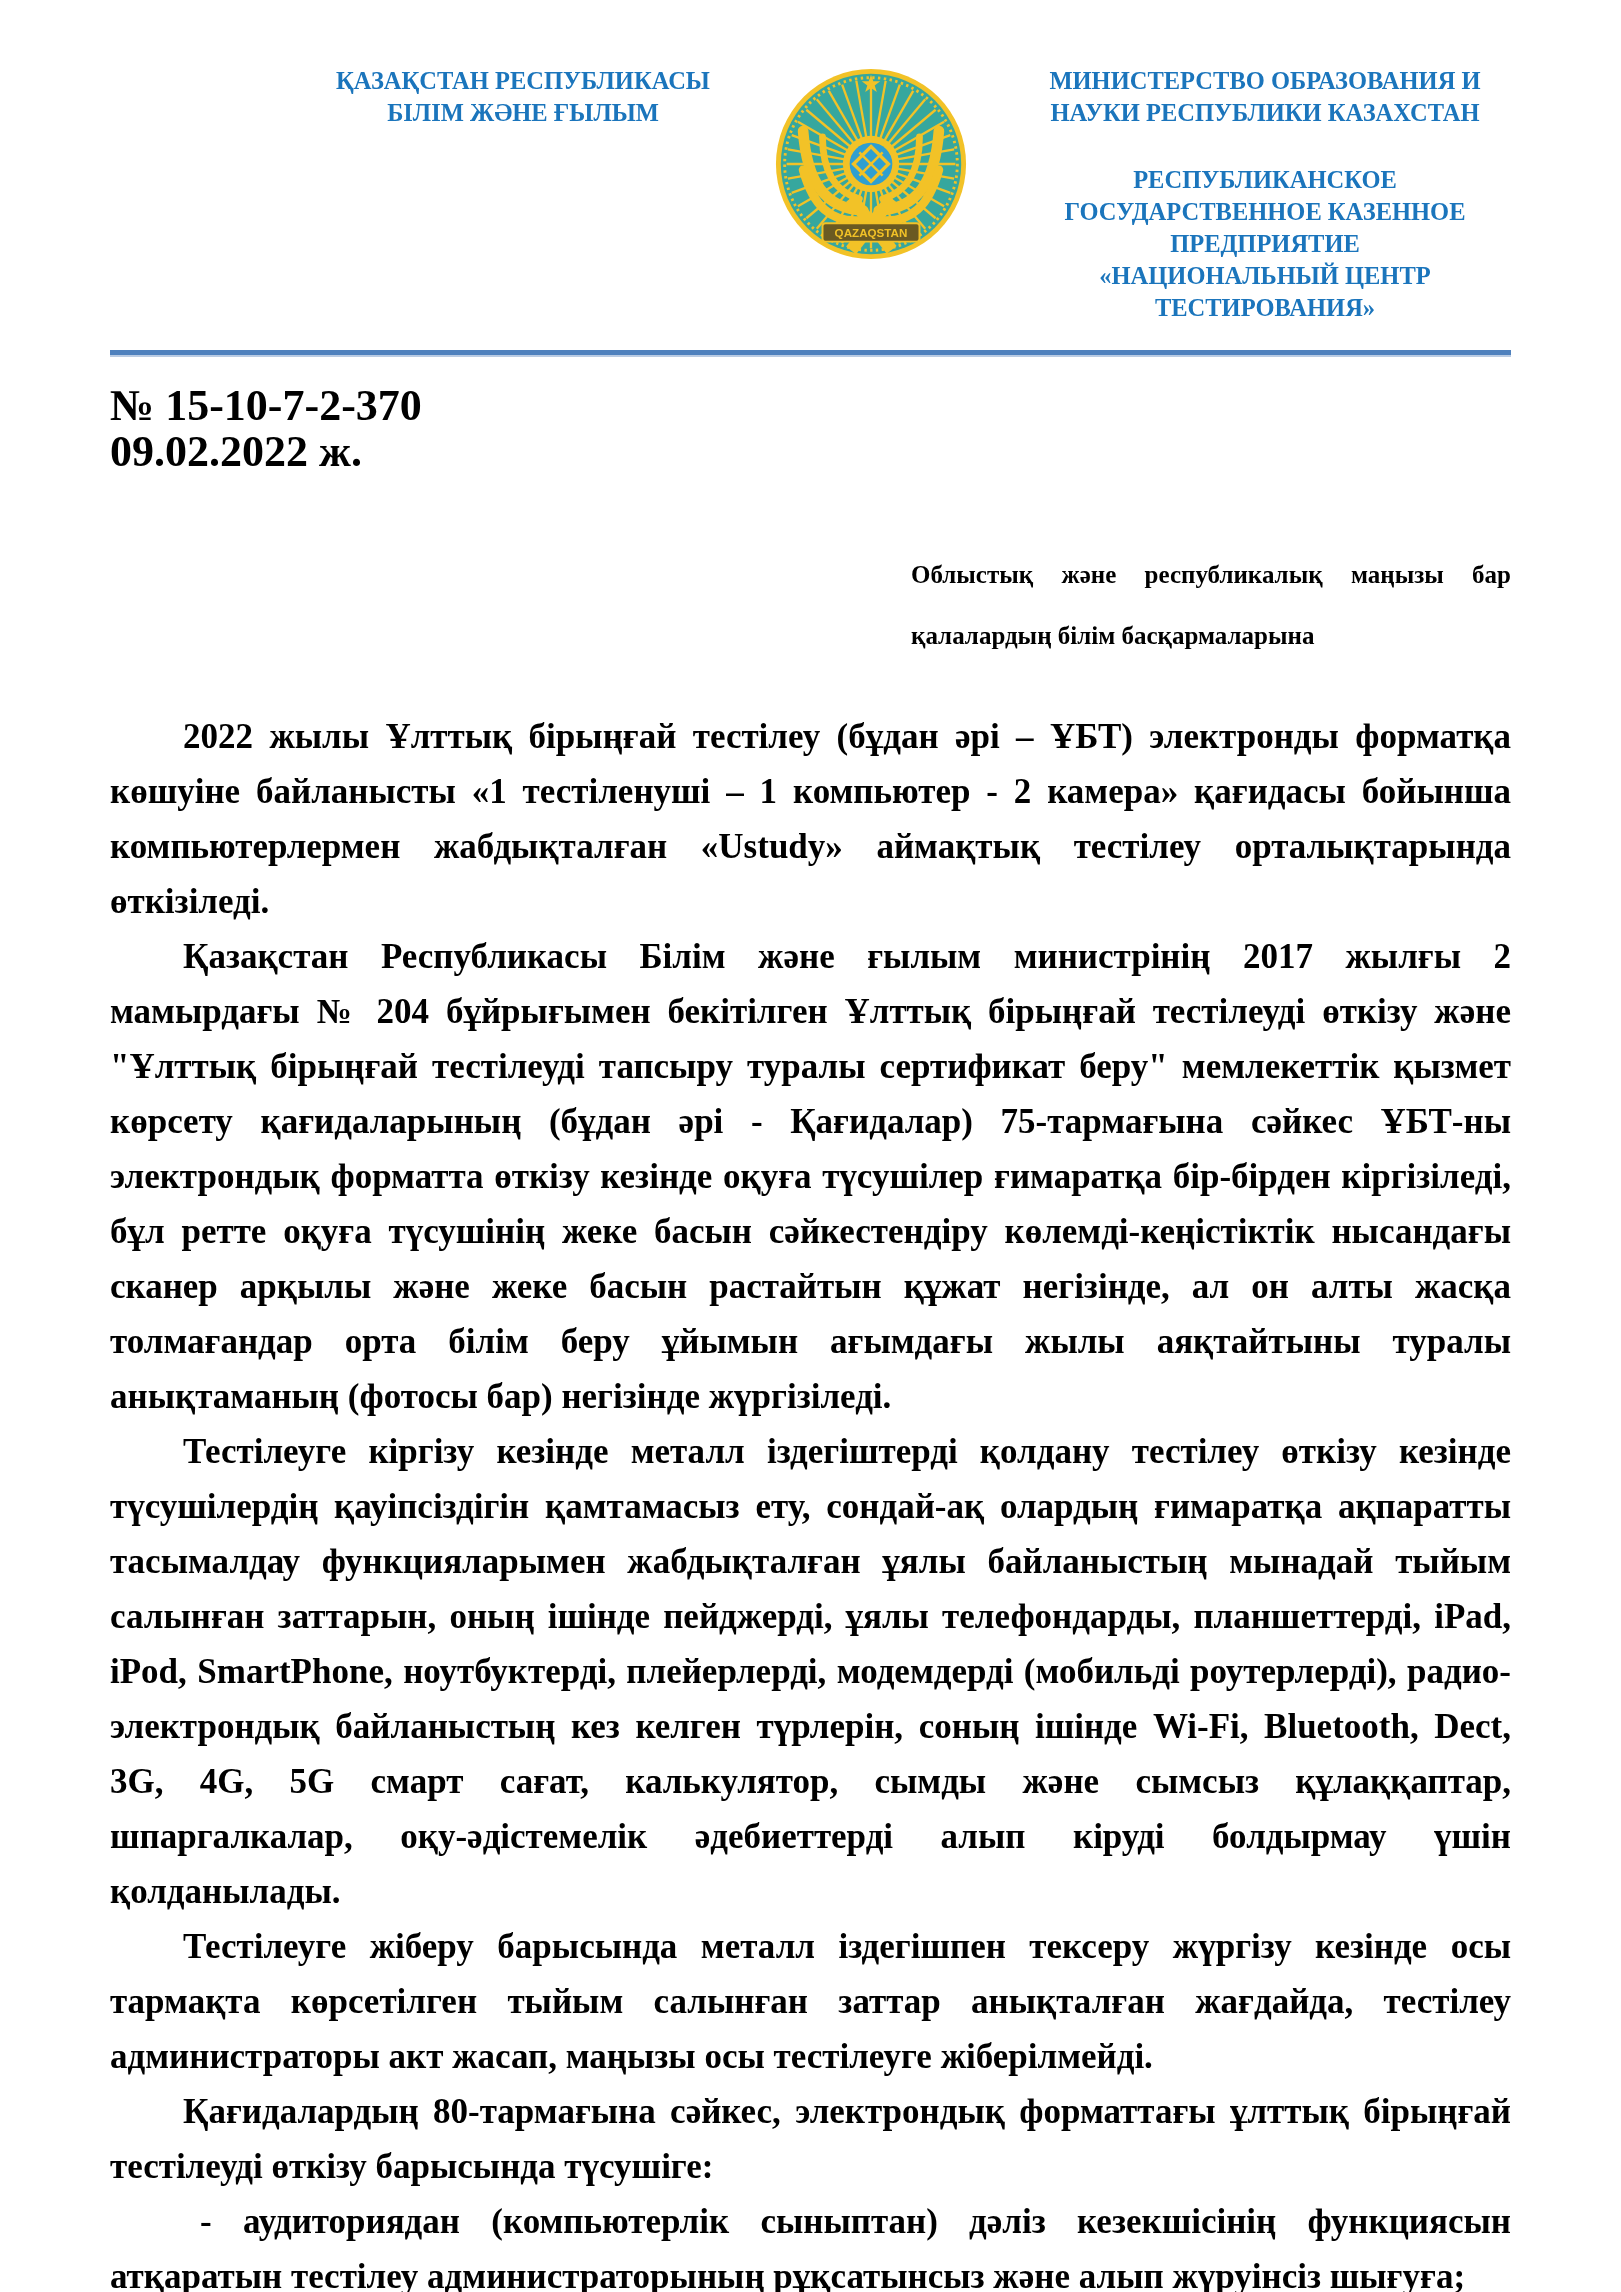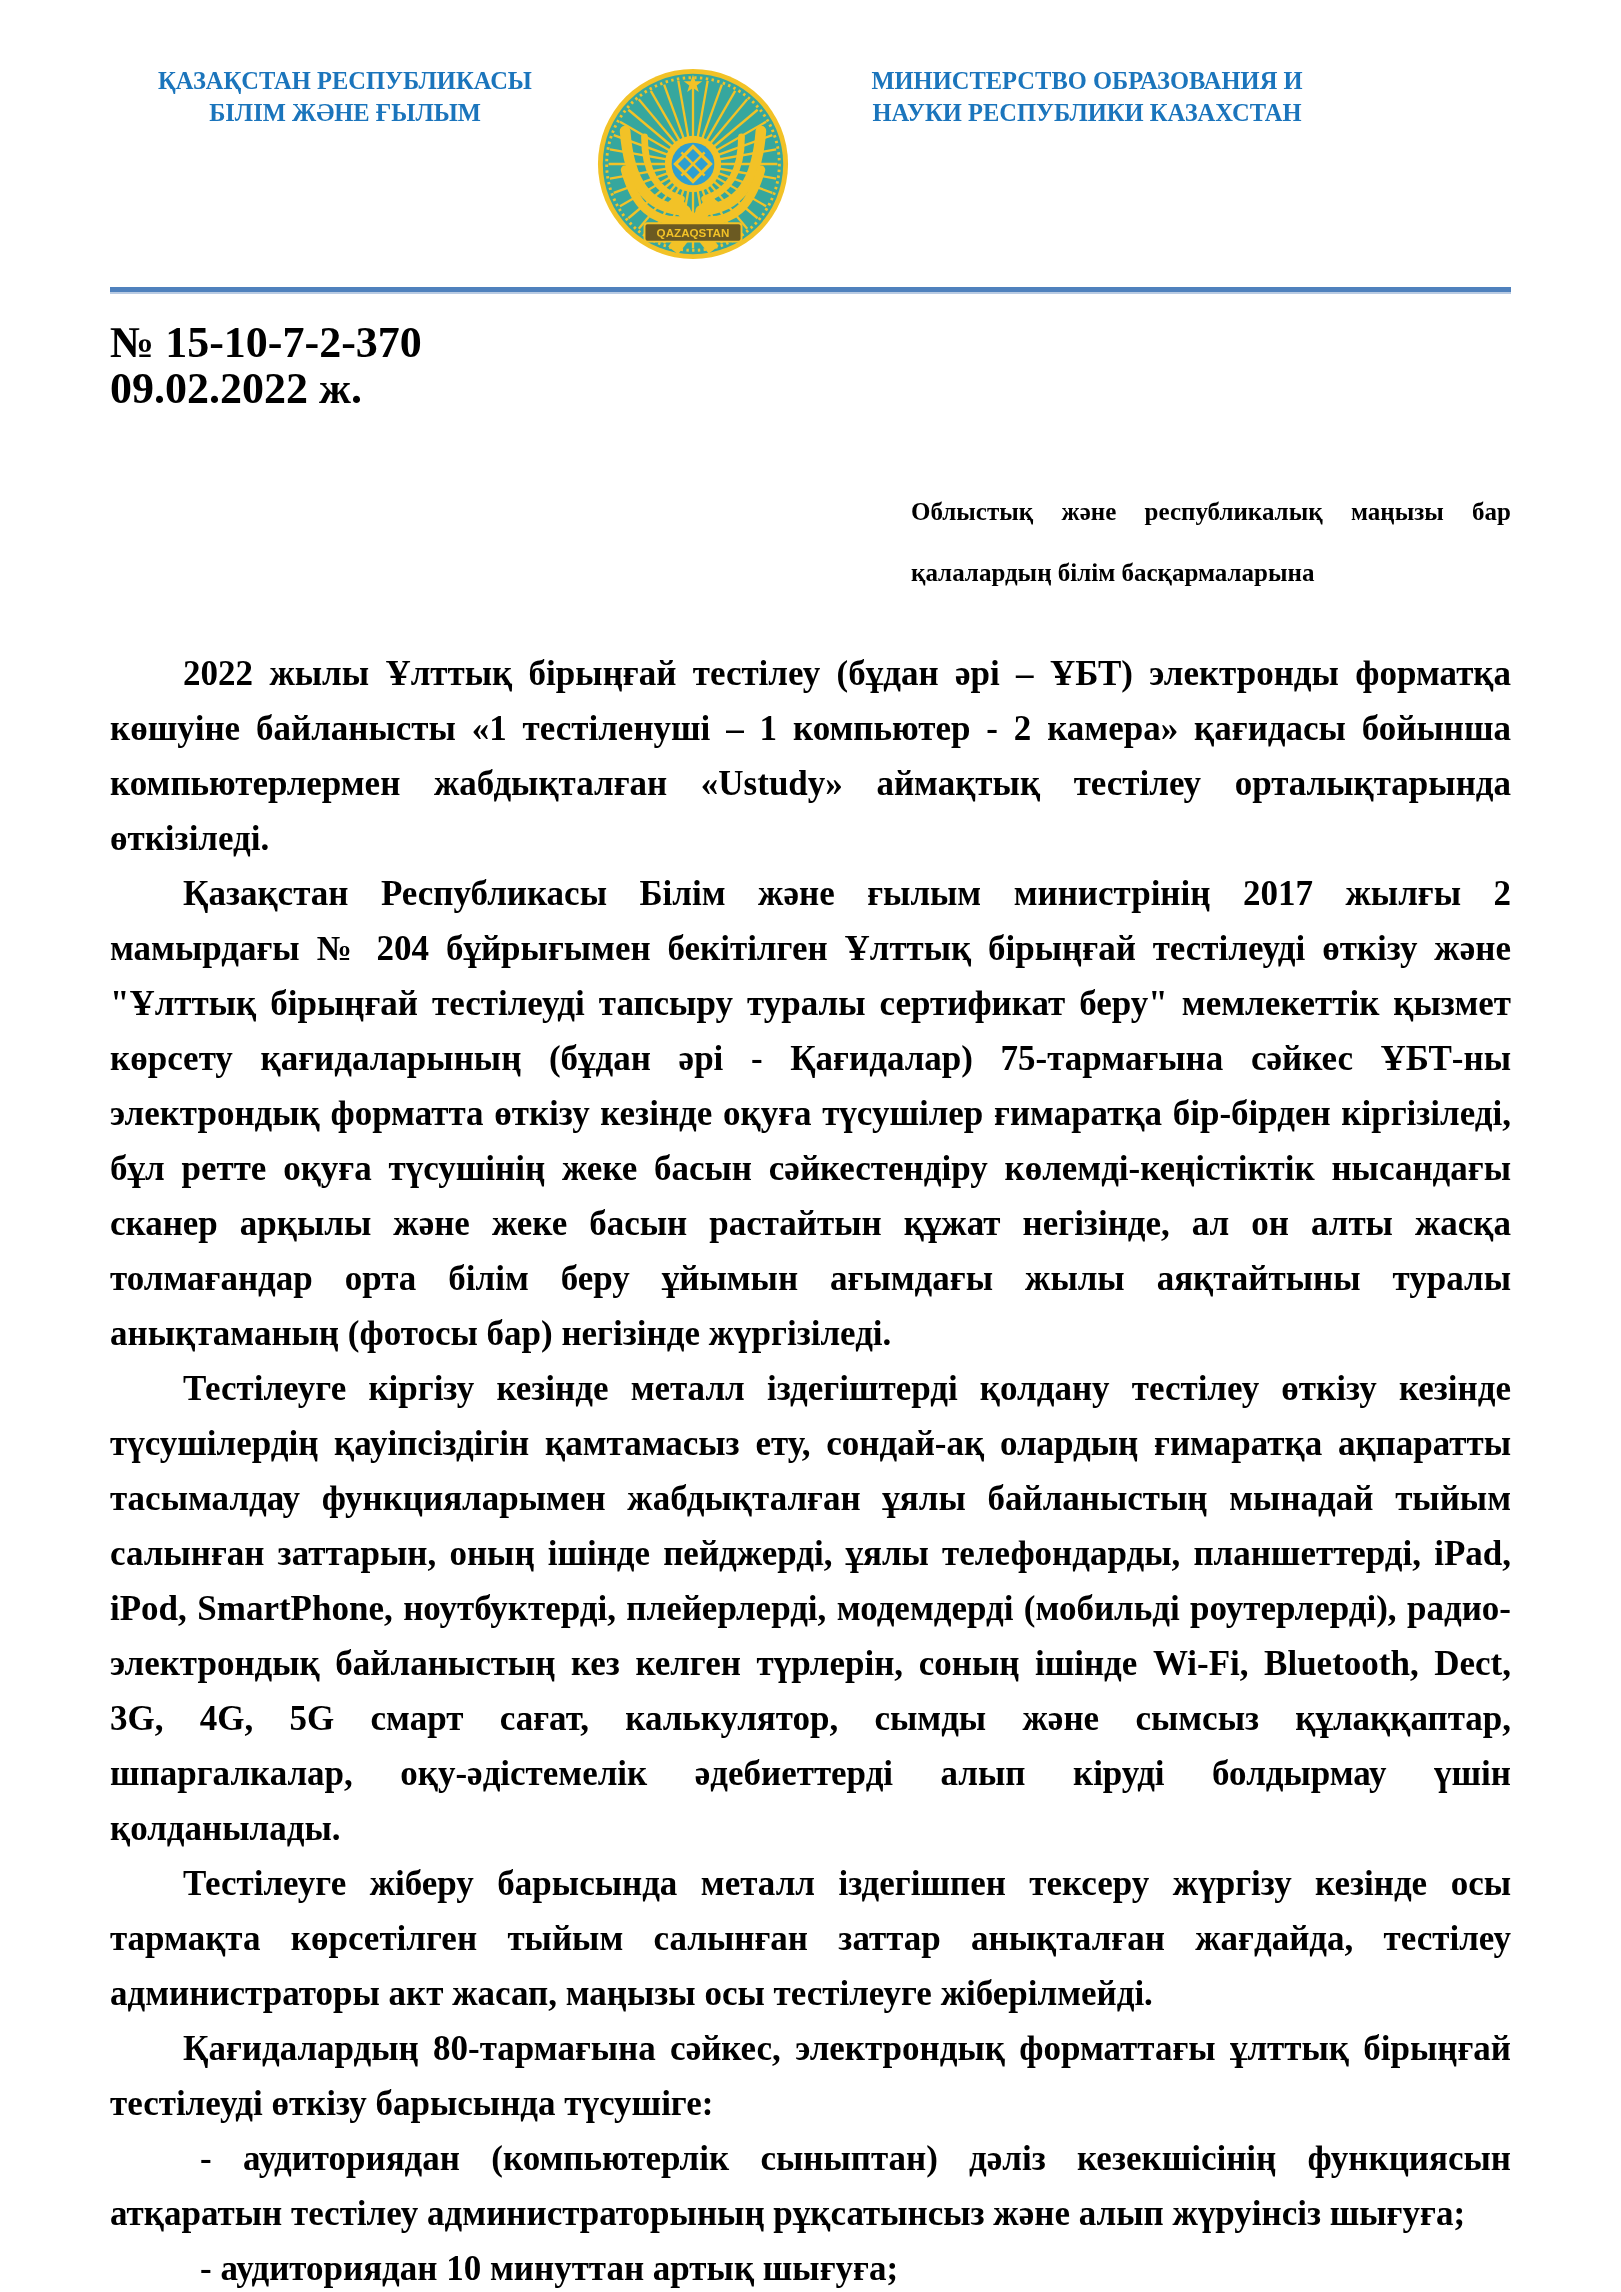--- a/index.html
+++ b/index.html
@@ -1,21 +1,21 @@
 <!DOCTYPE html>
 <html><head>
 <meta charset="utf-8">
 <style>
   html,body { margin:0; padding:0; background:#ffffff; }
   body { width:1621px; height:2293px; font-family:"Liberation Serif", serif; color:#000; }
   .page { position:relative; width:1621px; height:2293px; background:#fff; overflow:hidden; }
 
   
   .letterhead {
-    display:flex; justify-content:flex-start; align-items:flex-start;
+    display:flex; justify-content:flex-end; align-items:flex-start;
     padding:65px 74px 0 110px;
   }
   .org-col {
     color:#1b75bc; font-weight:bold; text-align:center;
     font-size:24.5px; line-height:32px;
   }
   .org-left  { width:470px; }
   .org-right { width:564px; }
   .org-block2 { margin-top:35px; }
 
@@ -113,20 +113,27 @@
         <rect x="50" y="161" width="100" height="19" rx="3" fill="#6b5a22" stroke="#f2c227" stroke-width="2"></rect>
         <text x="100" y="175.5" text-anchor="middle" fill="#f2c227" font-family="Liberation Sans, sans-serif" font-size="12" font-weight="bold">QAZAQSTAN</text>
       </svg>
     </div>
 
     <div class="org-col org-right">
       <div class="org-block1">
         <div>МИНИСТЕРСТВО ОБРАЗОВАНИЯ И</div>
         <div>НАУКИ РЕСПУБЛИКИ КАЗАХСТАН</div>
       </div>
+      <div class="org-block2">
+        <div>РЕСПУБЛИКАНСКОЕ</div>
+        <div>ГОСУДАРСТВЕННОЕ КАЗЕННОЕ</div>
+        <div>ПРЕДПРИЯТИЕ</div>
+        <div>«НАЦИОНАЛЬНЫЙ ЦЕНТР</div>
+        <div>ТЕСТИРОВАНИЯ»</div>
+      </div>
     </div>
   </div>
 
   <div class="rule"></div>
 
   <div class="ref">
     <div>№ 15-10-7-2-370</div>
     <div>09.02.2022 ж.</div>
   </div>
 

